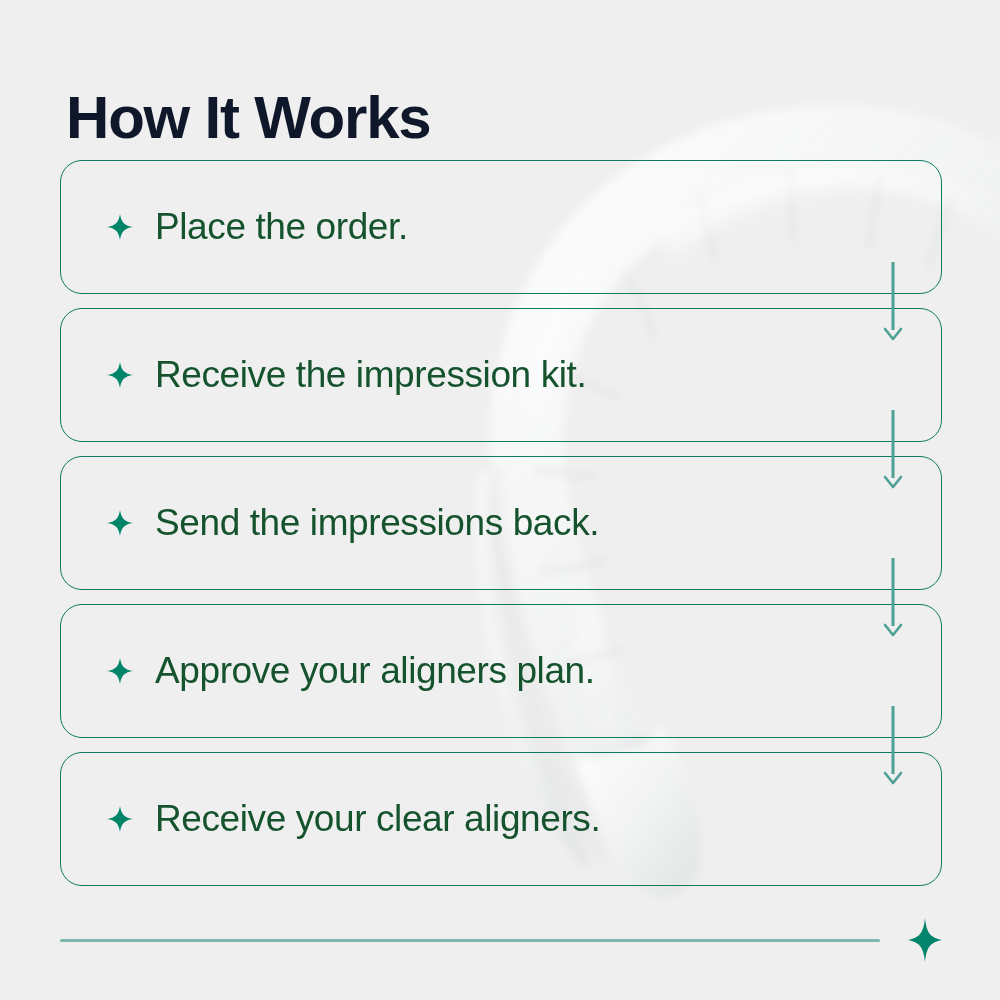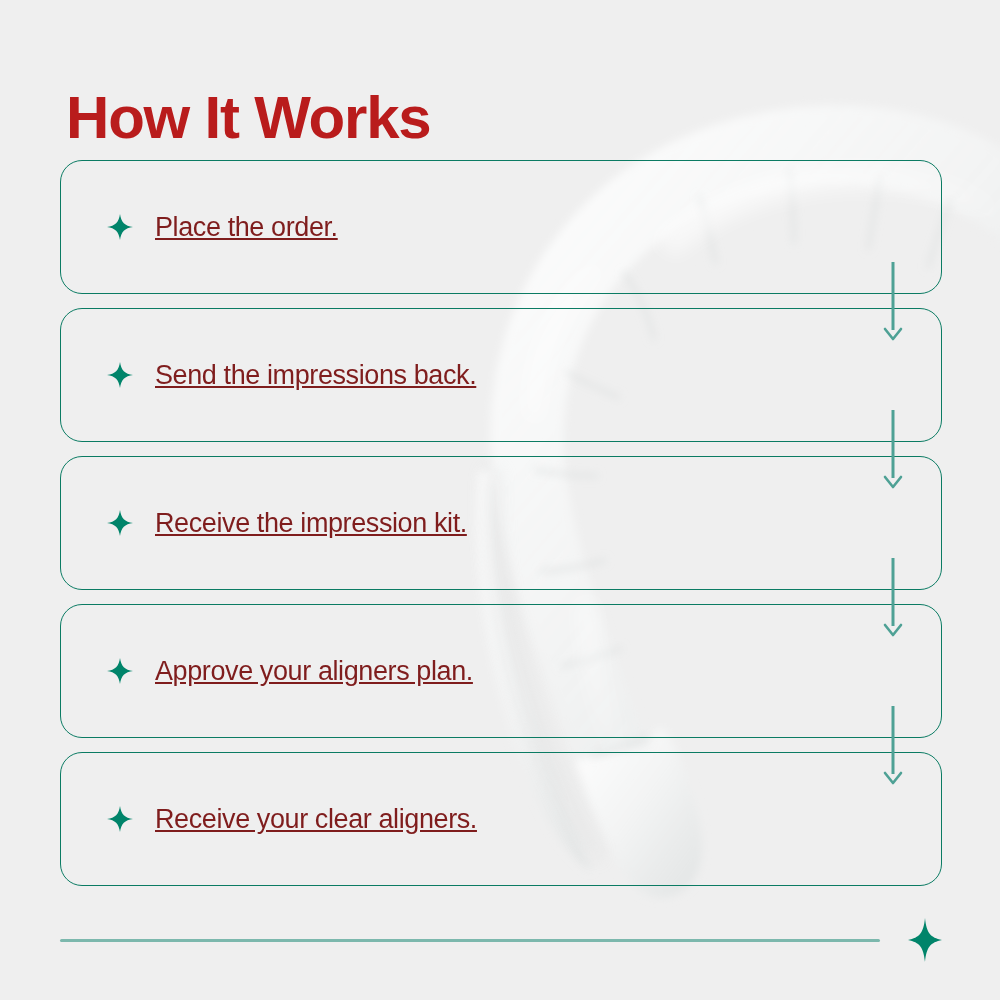--- a/index.html
+++ b/index.html
@@ -35,21 +35,21 @@
   
   .title {
     position: absolute;
     left: 66px;
     top: 44px;
     z-index: 3;
     font-size: 60px;
     line-height: 68px;
     font-weight: bold;
     letter-spacing: -1.2px;
-    color: #b91c1c;
+    color: #0f172a;
     white-space: nowrap;
   }
 
   
   .steps {
     position: absolute;
     left: 60px;
     top: 160px;
     width: 882px;
     z-index: 2;
@@ -69,26 +69,25 @@
   .step-card:last-child { margin-bottom: 0; align-items: center; }
 
   .bullet {
     flex: 0 0 auto;
     width: 26px;
     height: 26px;
     margin-right: 22px;
     display: block;
   }
   .step-label {
-    font-size: 27px;
+    font-size: 37px;
     line-height: 38px;
     letter-spacing: -0.4px;
-    color: #7f1d1d;
+    color: #14532d;
     white-space: nowrap;
-    text-decoration: underline;
   }
 
   
   .connectors {
     position: absolute;
     left: 0;
     top: 0;
     width: 1000px;
     height: 1000px;
     z-index: 4;
@@ -212,28 +211,28 @@
       <svg class="bullet" viewBox="0 0 26 26">
         <path d="M13 0 C14.1 8.2 17.8 11.9 26 13 C17.8 14.1 14.1 17.8 13 26 C11.9 17.8 8.2 14.1 0 13 C8.2 11.9 11.9 8.2 13 0 Z" fill="#00846a"></path>
       </svg>
       <span class="step-label">Place the order.</span>
     </div>
 
     <div class="step-card">
       <svg class="bullet" viewBox="0 0 26 26">
         <path d="M13 0 C14.1 8.2 17.8 11.9 26 13 C17.8 14.1 14.1 17.8 13 26 C11.9 17.8 8.2 14.1 0 13 C8.2 11.9 11.9 8.2 13 0 Z" fill="#00846a"></path>
       </svg>
+      <span class="step-label">Receive the impression kit.</span>
+    </div>
+
+    <div class="step-card">
+      <svg class="bullet" viewBox="0 0 26 26">
+        <path d="M13 0 C14.1 8.2 17.8 11.9 26 13 C17.8 14.1 14.1 17.8 13 26 C11.9 17.8 8.2 14.1 0 13 C8.2 11.9 11.9 8.2 13 0 Z" fill="#00846a"></path>
+      </svg>
       <span class="step-label">Send the impressions back.</span>
-    </div>
-
-    <div class="step-card">
-      <svg class="bullet" viewBox="0 0 26 26">
-        <path d="M13 0 C14.1 8.2 17.8 11.9 26 13 C17.8 14.1 14.1 17.8 13 26 C11.9 17.8 8.2 14.1 0 13 C8.2 11.9 11.9 8.2 13 0 Z" fill="#00846a"></path>
-      </svg>
-      <span class="step-label">Receive the impression kit.</span>
     </div>
 
     <div class="step-card">
       <svg class="bullet" viewBox="0 0 26 26">
         <path d="M13 0 C14.1 8.2 17.8 11.9 26 13 C17.8 14.1 14.1 17.8 13 26 C11.9 17.8 8.2 14.1 0 13 C8.2 11.9 11.9 8.2 13 0 Z" fill="#00846a"></path>
       </svg>
       <span class="step-label">Approve your aligners plan.</span>
     </div>
 
     <div class="step-card">

